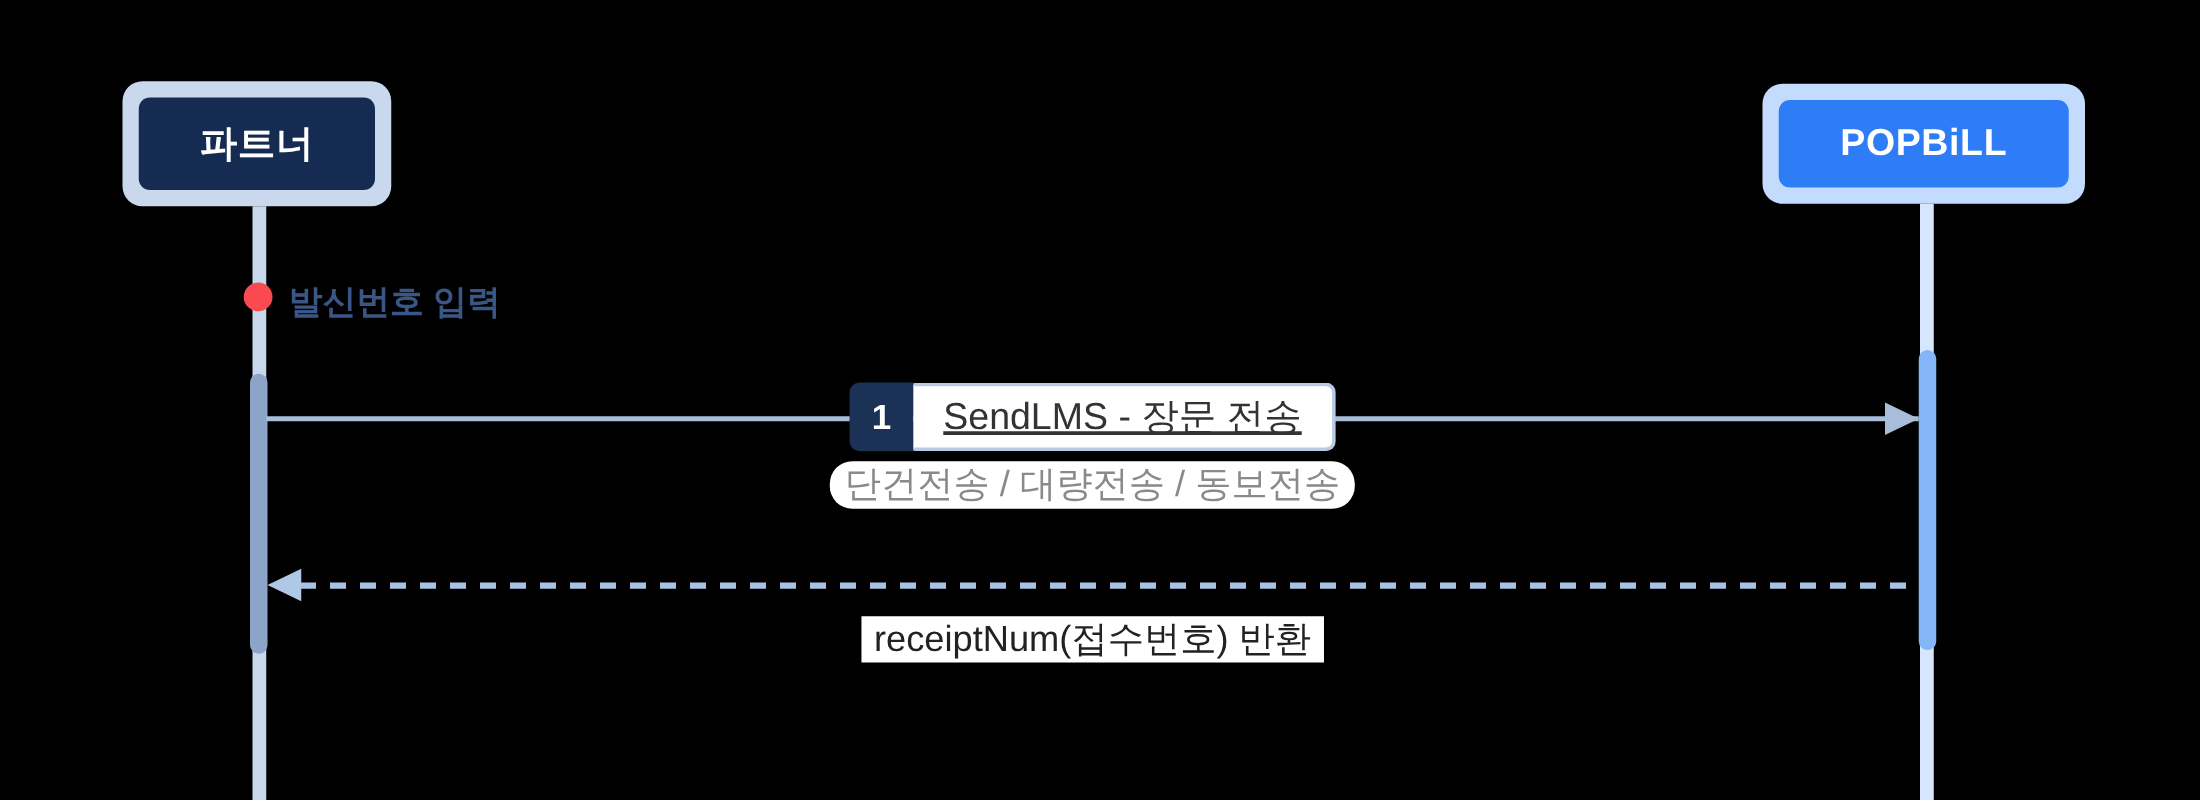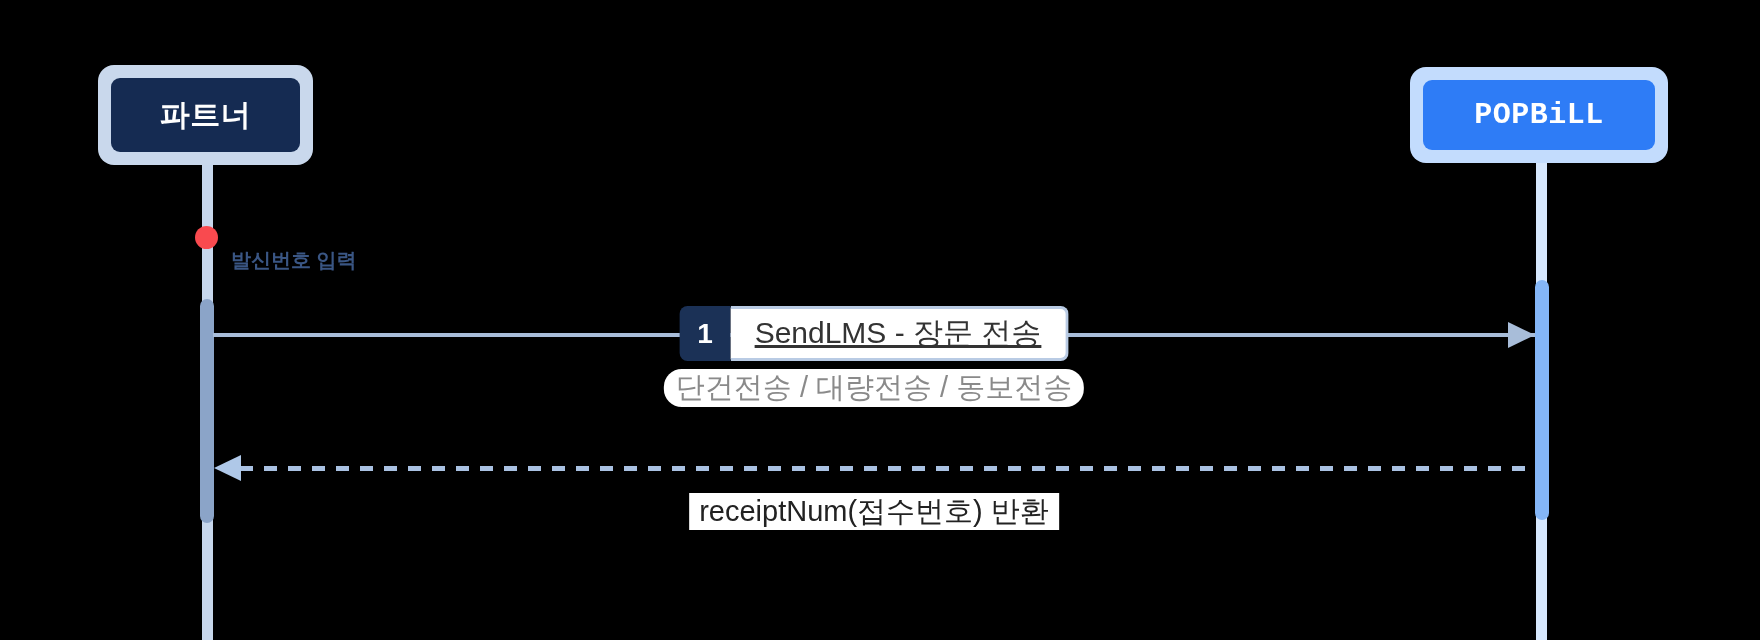--- a/index.html
+++ b/index.html
@@ -6,21 +6,21 @@
   .canvas{
     position:relative;
     width:1760px;height:640px;
     background:var(--background,#000);
     overflow:hidden;
     font-family:"Liberation Sans","DejaVu Sans",sans-serif;
   }
   
   .actor-frame{
     position:absolute;box-sizing:border-box;
-    border-radius:16px;padding:13px;z-index:5;font-family:Liberation Mono, monospace;
+    border-radius:16px;padding:13px;z-index:5;
   }
   .actor-frame.partner{left:98px;top:65px;width:215px;height:100px;background:var(--partner-frame,#c9d8ec);}
   .actor-frame.popbill{left:1410px;top:67px;width:258px;height:96px;background:var(--popbill-frame,#c3dcfd);}
   .actor-inner{
     width:100%;height:100%;border-radius:9px;
     display:flex;align-items:center;justify-content:center;
     color:#fff;font-weight:bold;font-size:30px;letter-spacing:.5px;
   }
   .actor-frame.partner .actor-inner{background:var(--partner-box,#152b52);}
   .actor-frame.popbill .actor-inner{background:var(--popbill-box,#2e7cf6);}
@@ -31,21 +31,21 @@
   .activation{position:absolute;z-index:2;border-radius:7px;}
   .activation.partner{left:200px;top:299px;width:14px;height:224px;background:var(--activation-left,#8ba4c8);}
   .activation.popbill{left:1535px;top:280px;width:14px;height:240px;background:var(--activation-right,#84b6f7);}
   
   .event-dot{
     position:absolute;left:195px;top:226px;width:23px;height:23px;
     border-radius:50%;background:var(--event-dot,#f94a4f);z-index:3;
   }
   .event-label{
     position:absolute;left:231px;top:223px;z-index:3;
-    color:var(--event-text,#3a5684);font-size:20px;font-weight:bold;white-space:nowrap;margin-top:24px;
+    color:var(--event-text,#3a5684);font-size:27px;font-weight:bold;white-space:nowrap;
   }
   
   .msg-line{position:absolute;left:213px;top:333px;width:1322px;height:4px;background:var(--arrow,#a8bdd9);z-index:3;}
   .msg-arrowhead{
     position:absolute;left:1508px;top:322px;width:0;height:0;z-index:3;
     border-top:13px solid transparent;border-bottom:13px solid transparent;
     border-left:27px solid var(--arrow,#a8bdd9);
   }
   .msg-label-group{
     position:absolute;left:874px;top:306px;transform:translateX(-50%);

